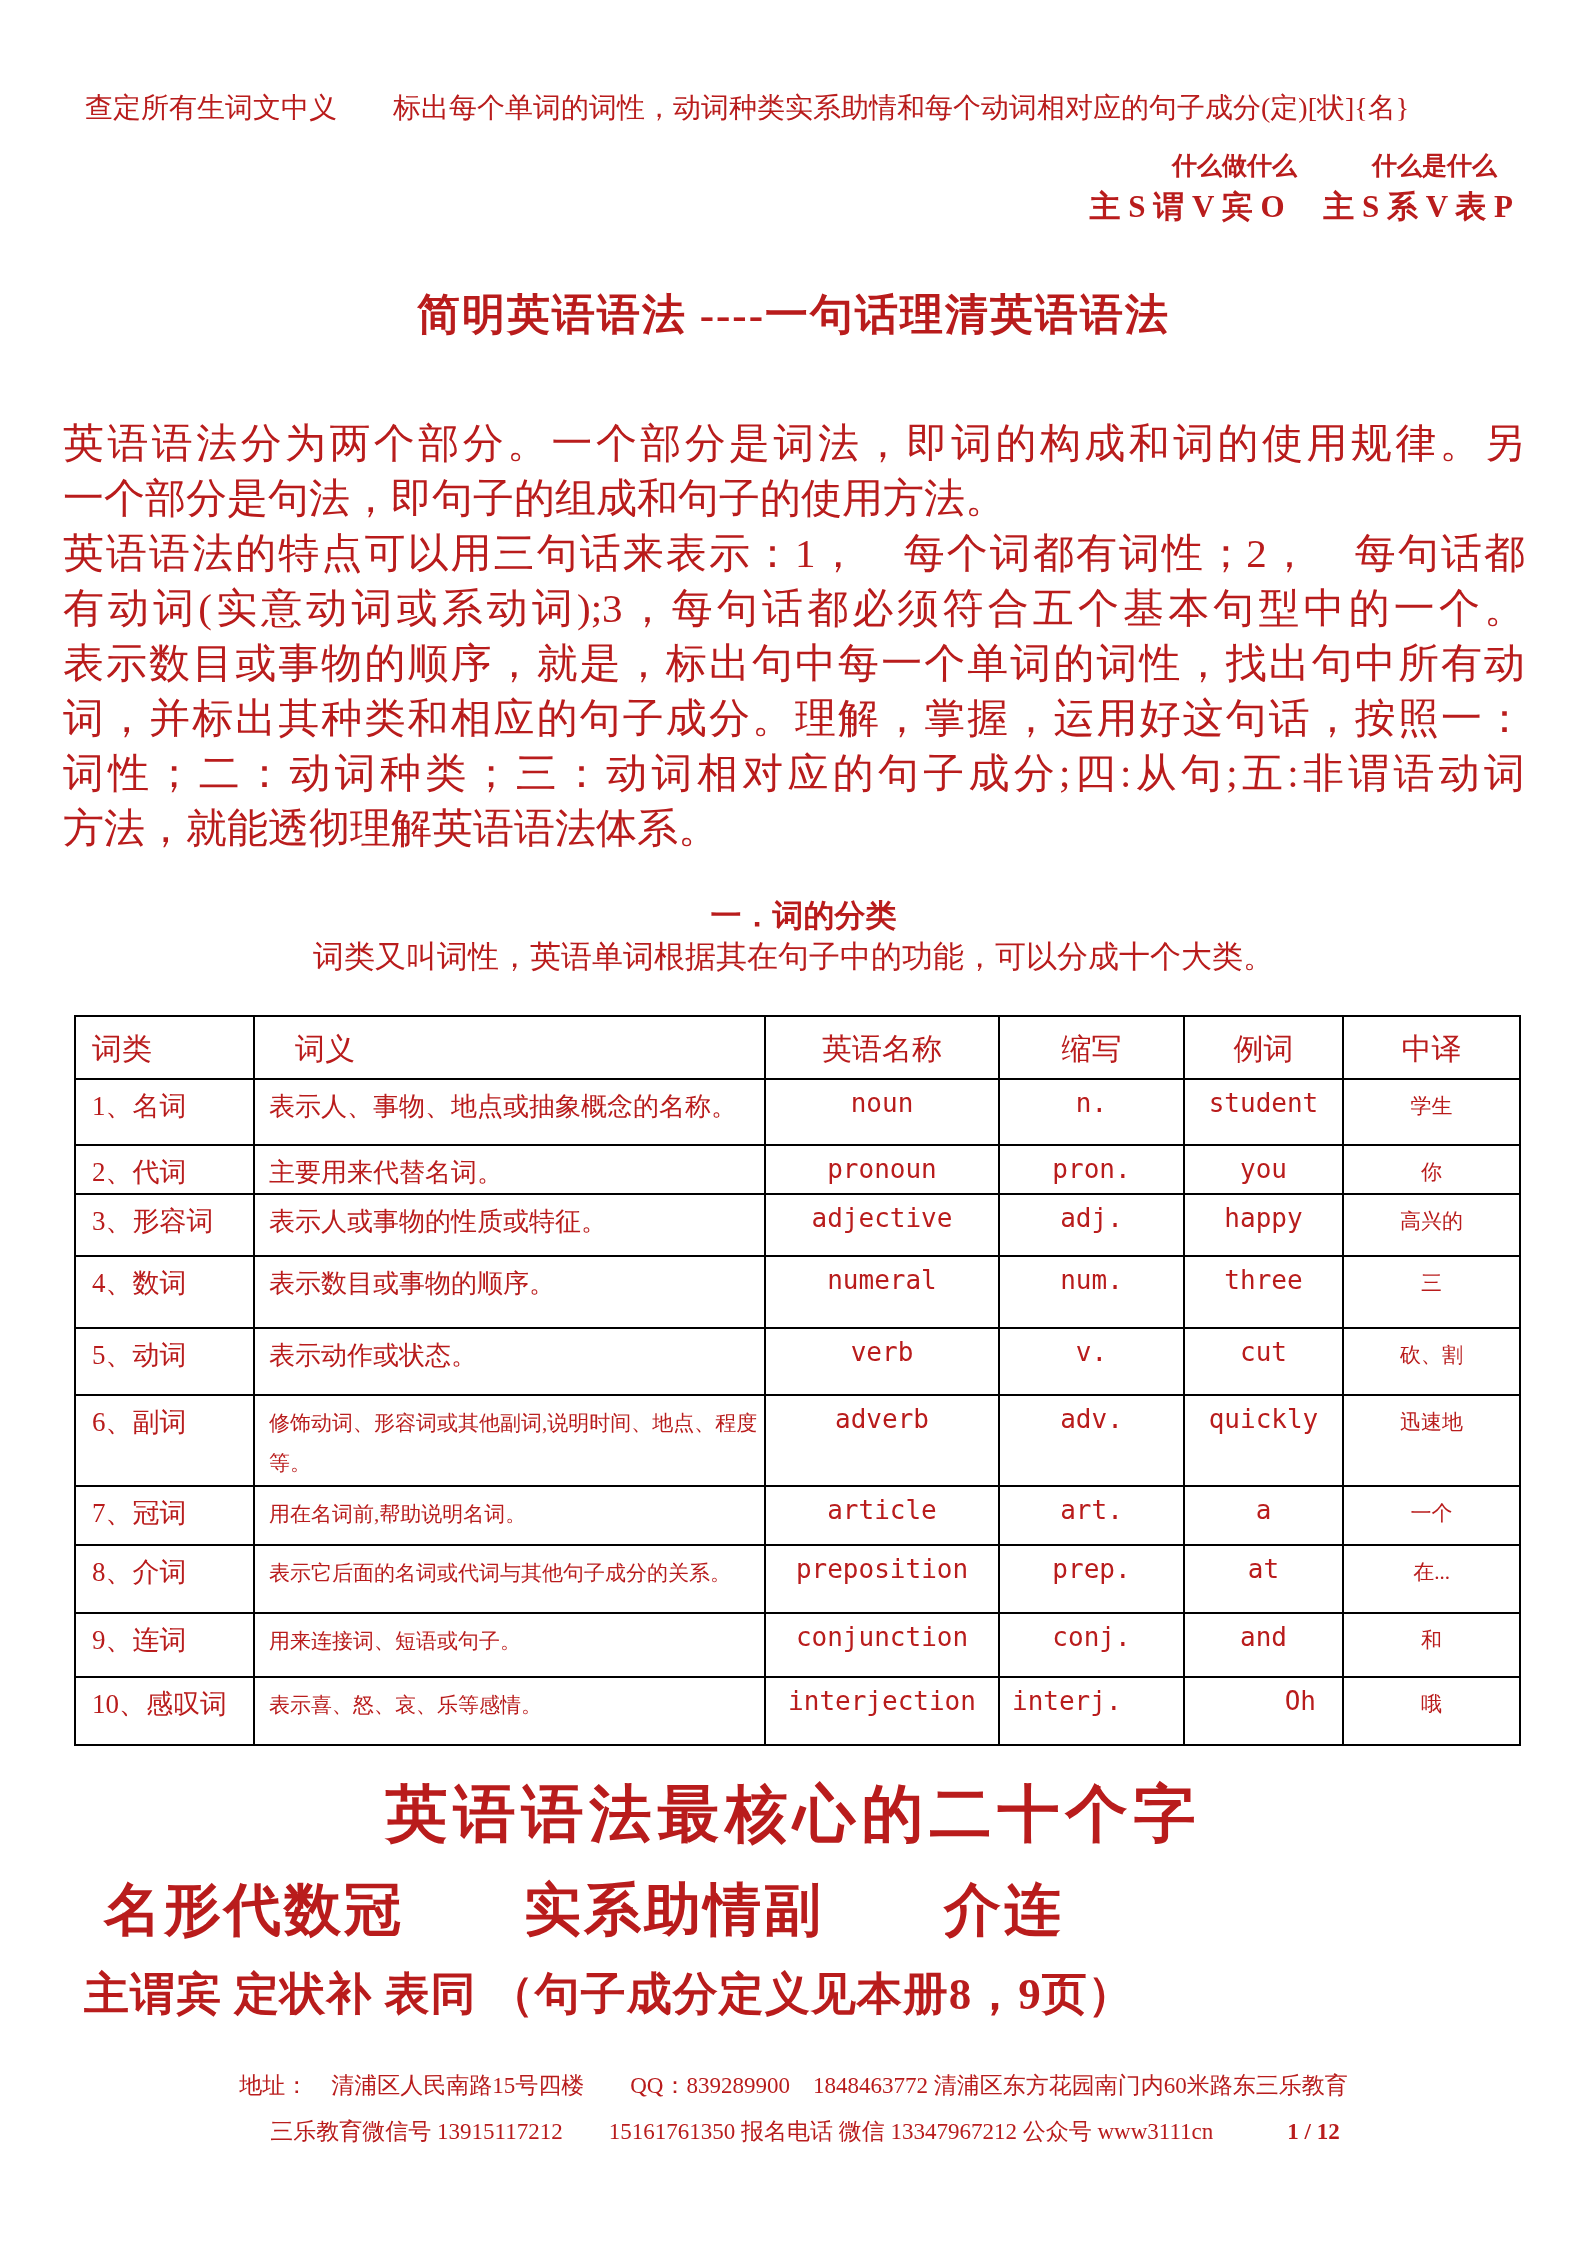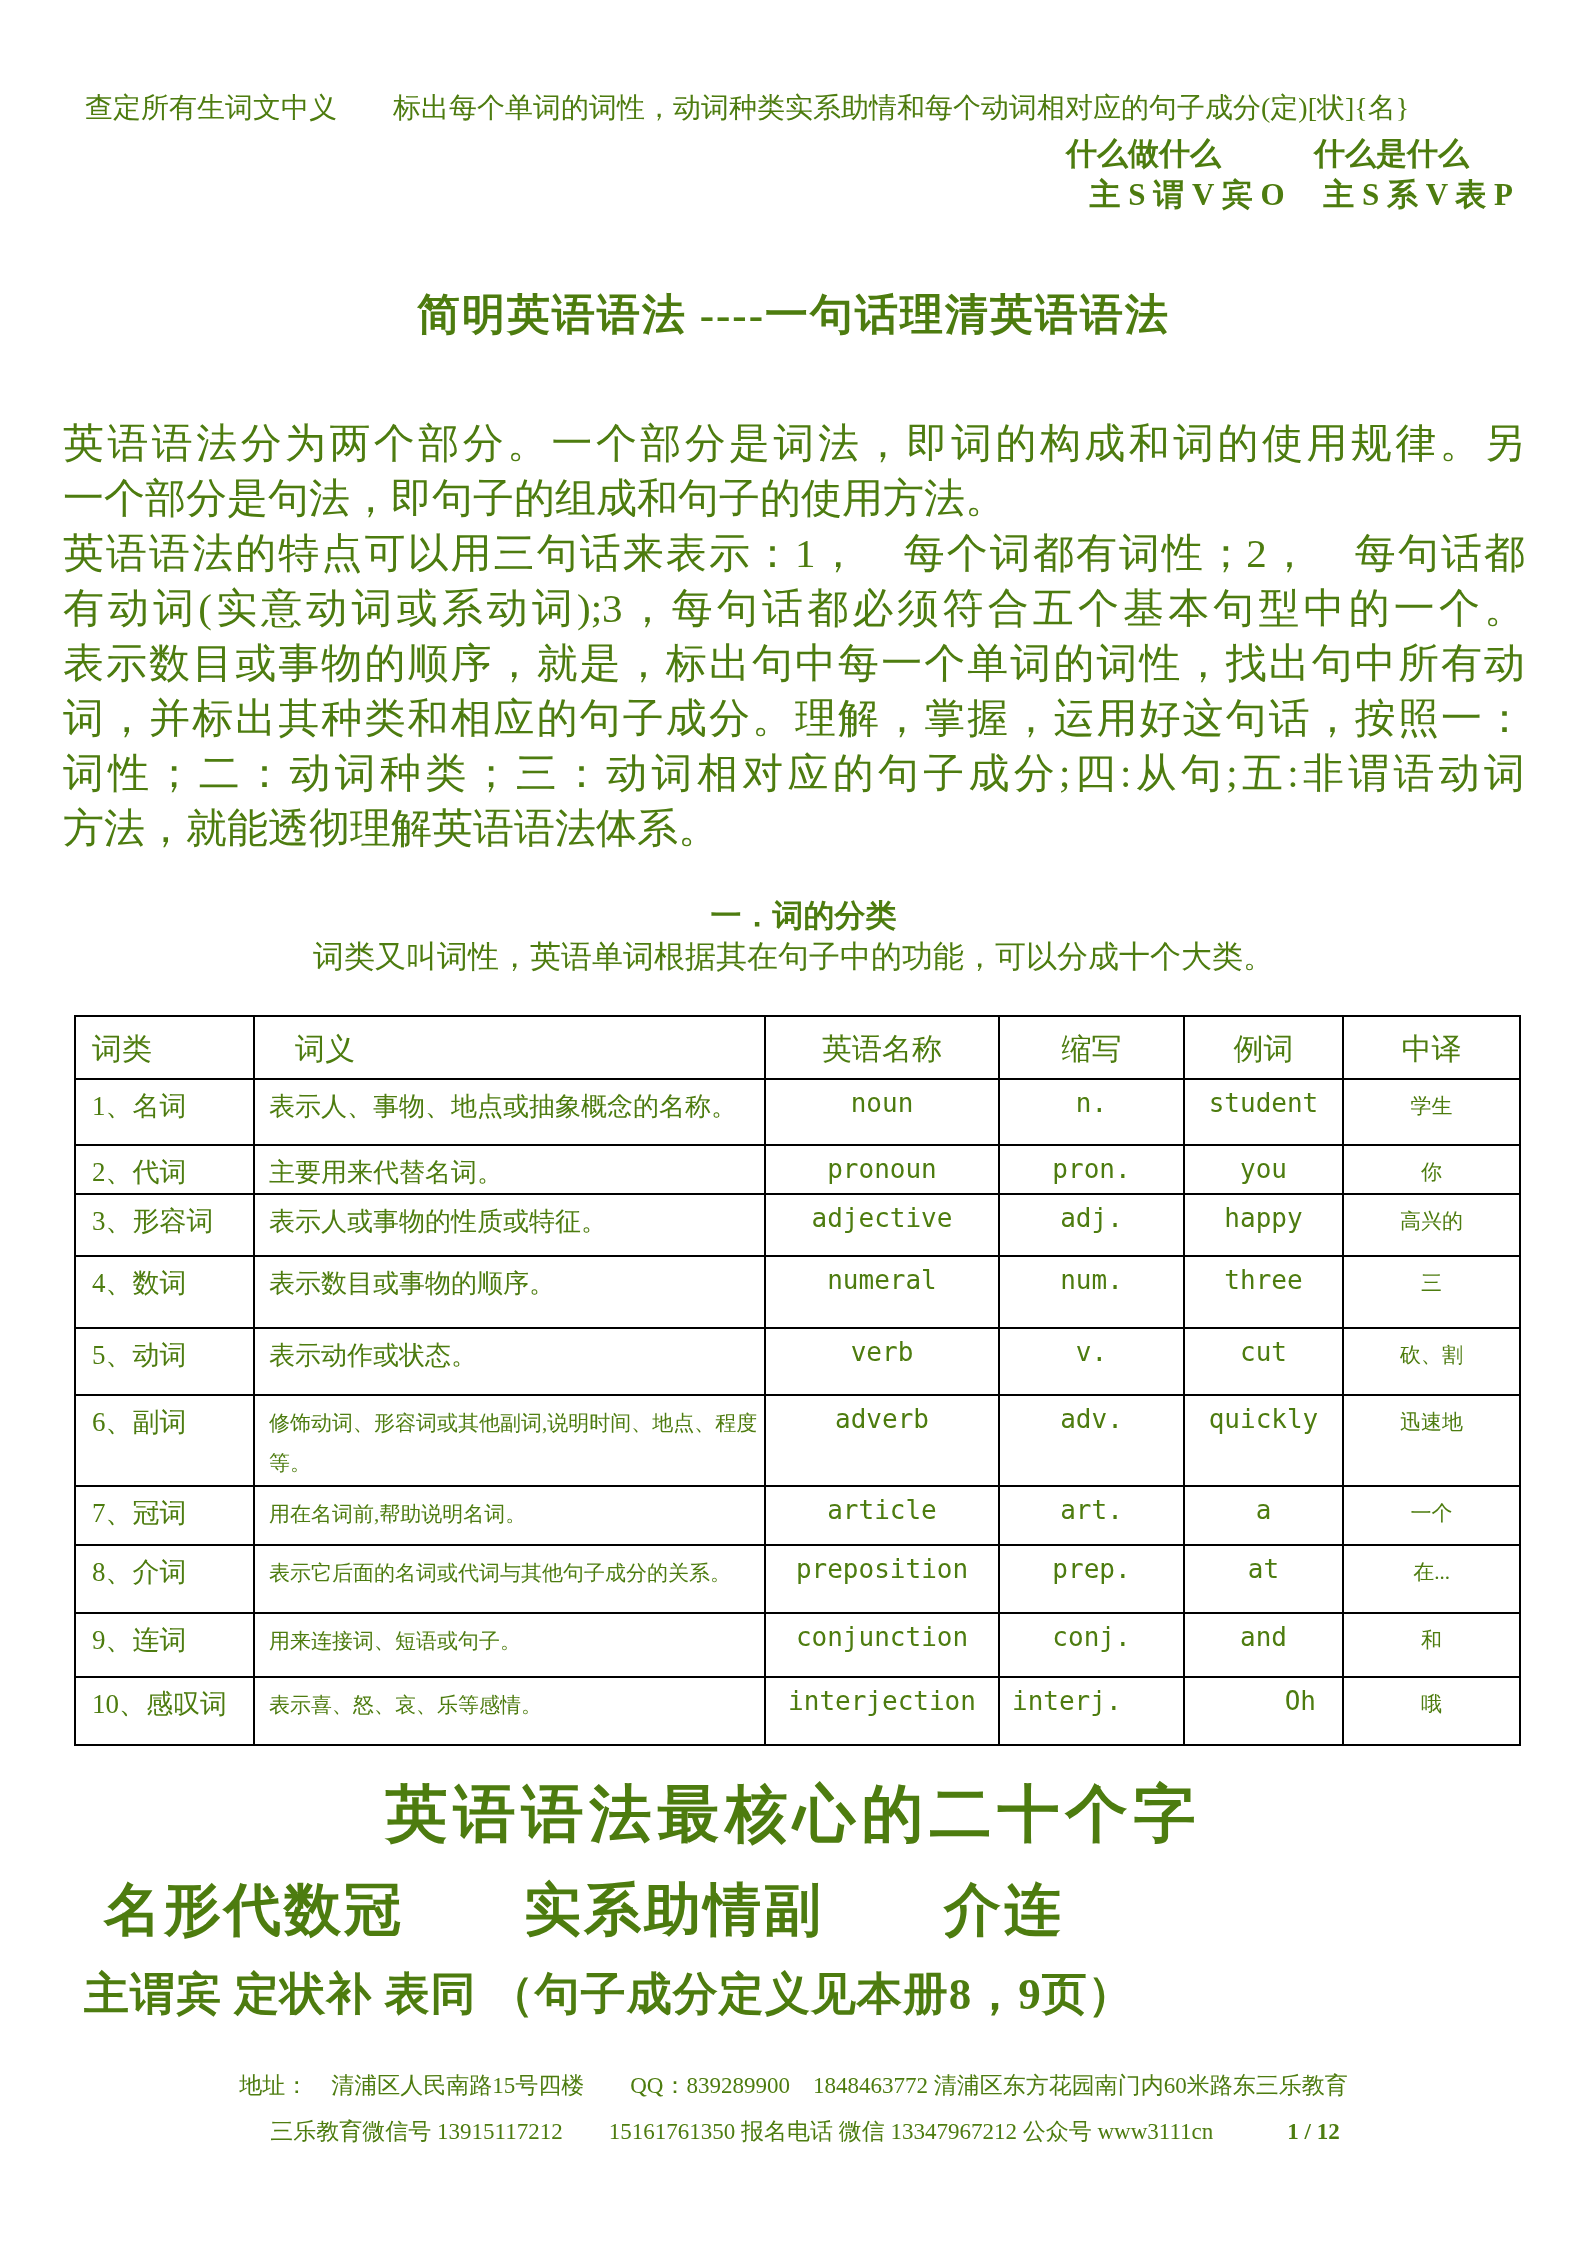--- a/index.html
+++ b/index.html
@@ -1,28 +1,28 @@
 <!DOCTYPE html>
 <html><head>
 <meta charset="utf-8">
 <style>
   html,body{margin:0;padding:0;background:#fff;}
   .page{
     position:relative;
     width:1587px;height:2245px;
-    background:#ffffff;color:#4d7c0f;
+    background:#ffffff;color:#b91c1c;
     font-family:"Liberation Serif","DejaVu Serif",serif;
     overflow:hidden;
   }
   .pre{white-space:pre-wrap;}
 
   
   .note{position:absolute;top:88px;left:0;width:100%;}
   .note-l1{padding-left:85px;font-size:28px;line-height:40px;}
-  .note-l2{text-align:right;padding-right:118px;font-size:31px;font-weight:bold;margin-top:8px;line-height:36px;}
+  .note-l2{text-align:right;padding-right:90px;font-size:25px;font-weight:bold;margin-top:20px;line-height:36px;}
   .note-l3{text-align:right;padding-right:74px;font-size:31px;font-weight:bold;margin-top:4px;line-height:38px;}
 
   
   .doc-title{position:absolute;top:286px;left:0;width:100%;text-align:center;
     font-size:43px;font-weight:bold;letter-spacing:2px;}
 
   
   .intro{position:absolute;top:416px;left:63px;width:1462px;font-size:41px;}
   .para-line{height:55px;line-height:55px;text-align:left;}
   .para-line.j{text-align:justify;text-align-last:justify;}

